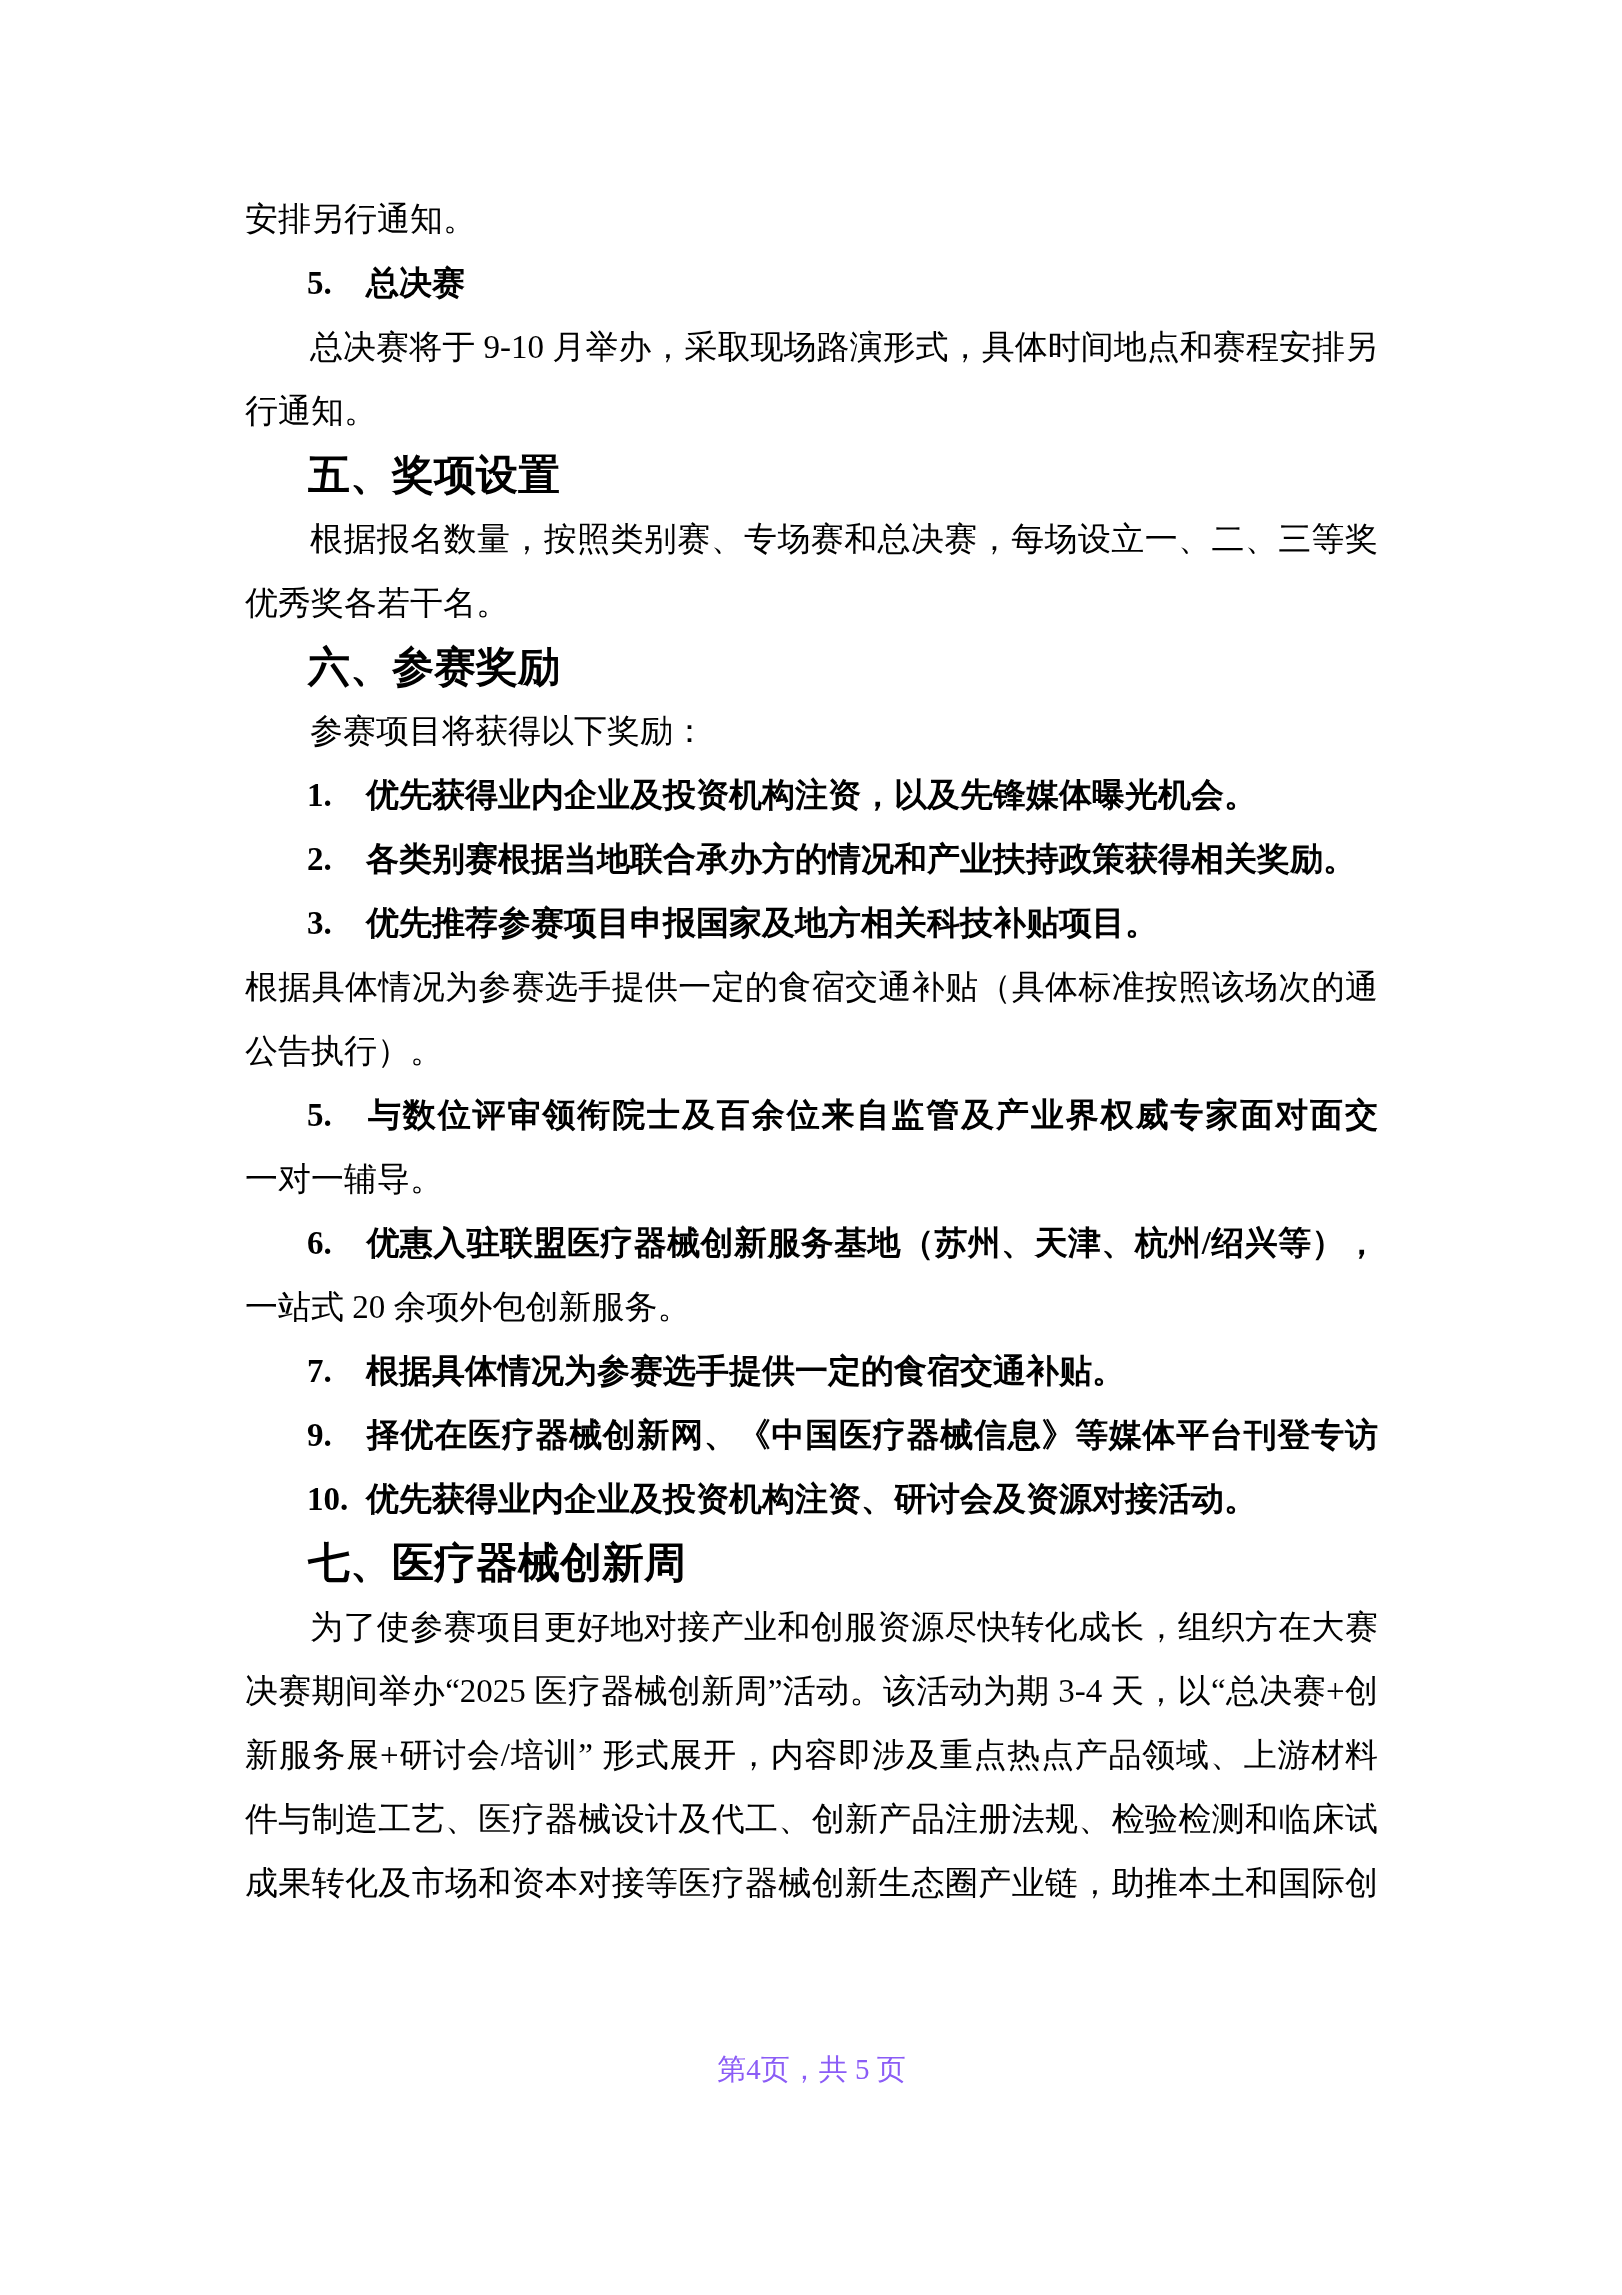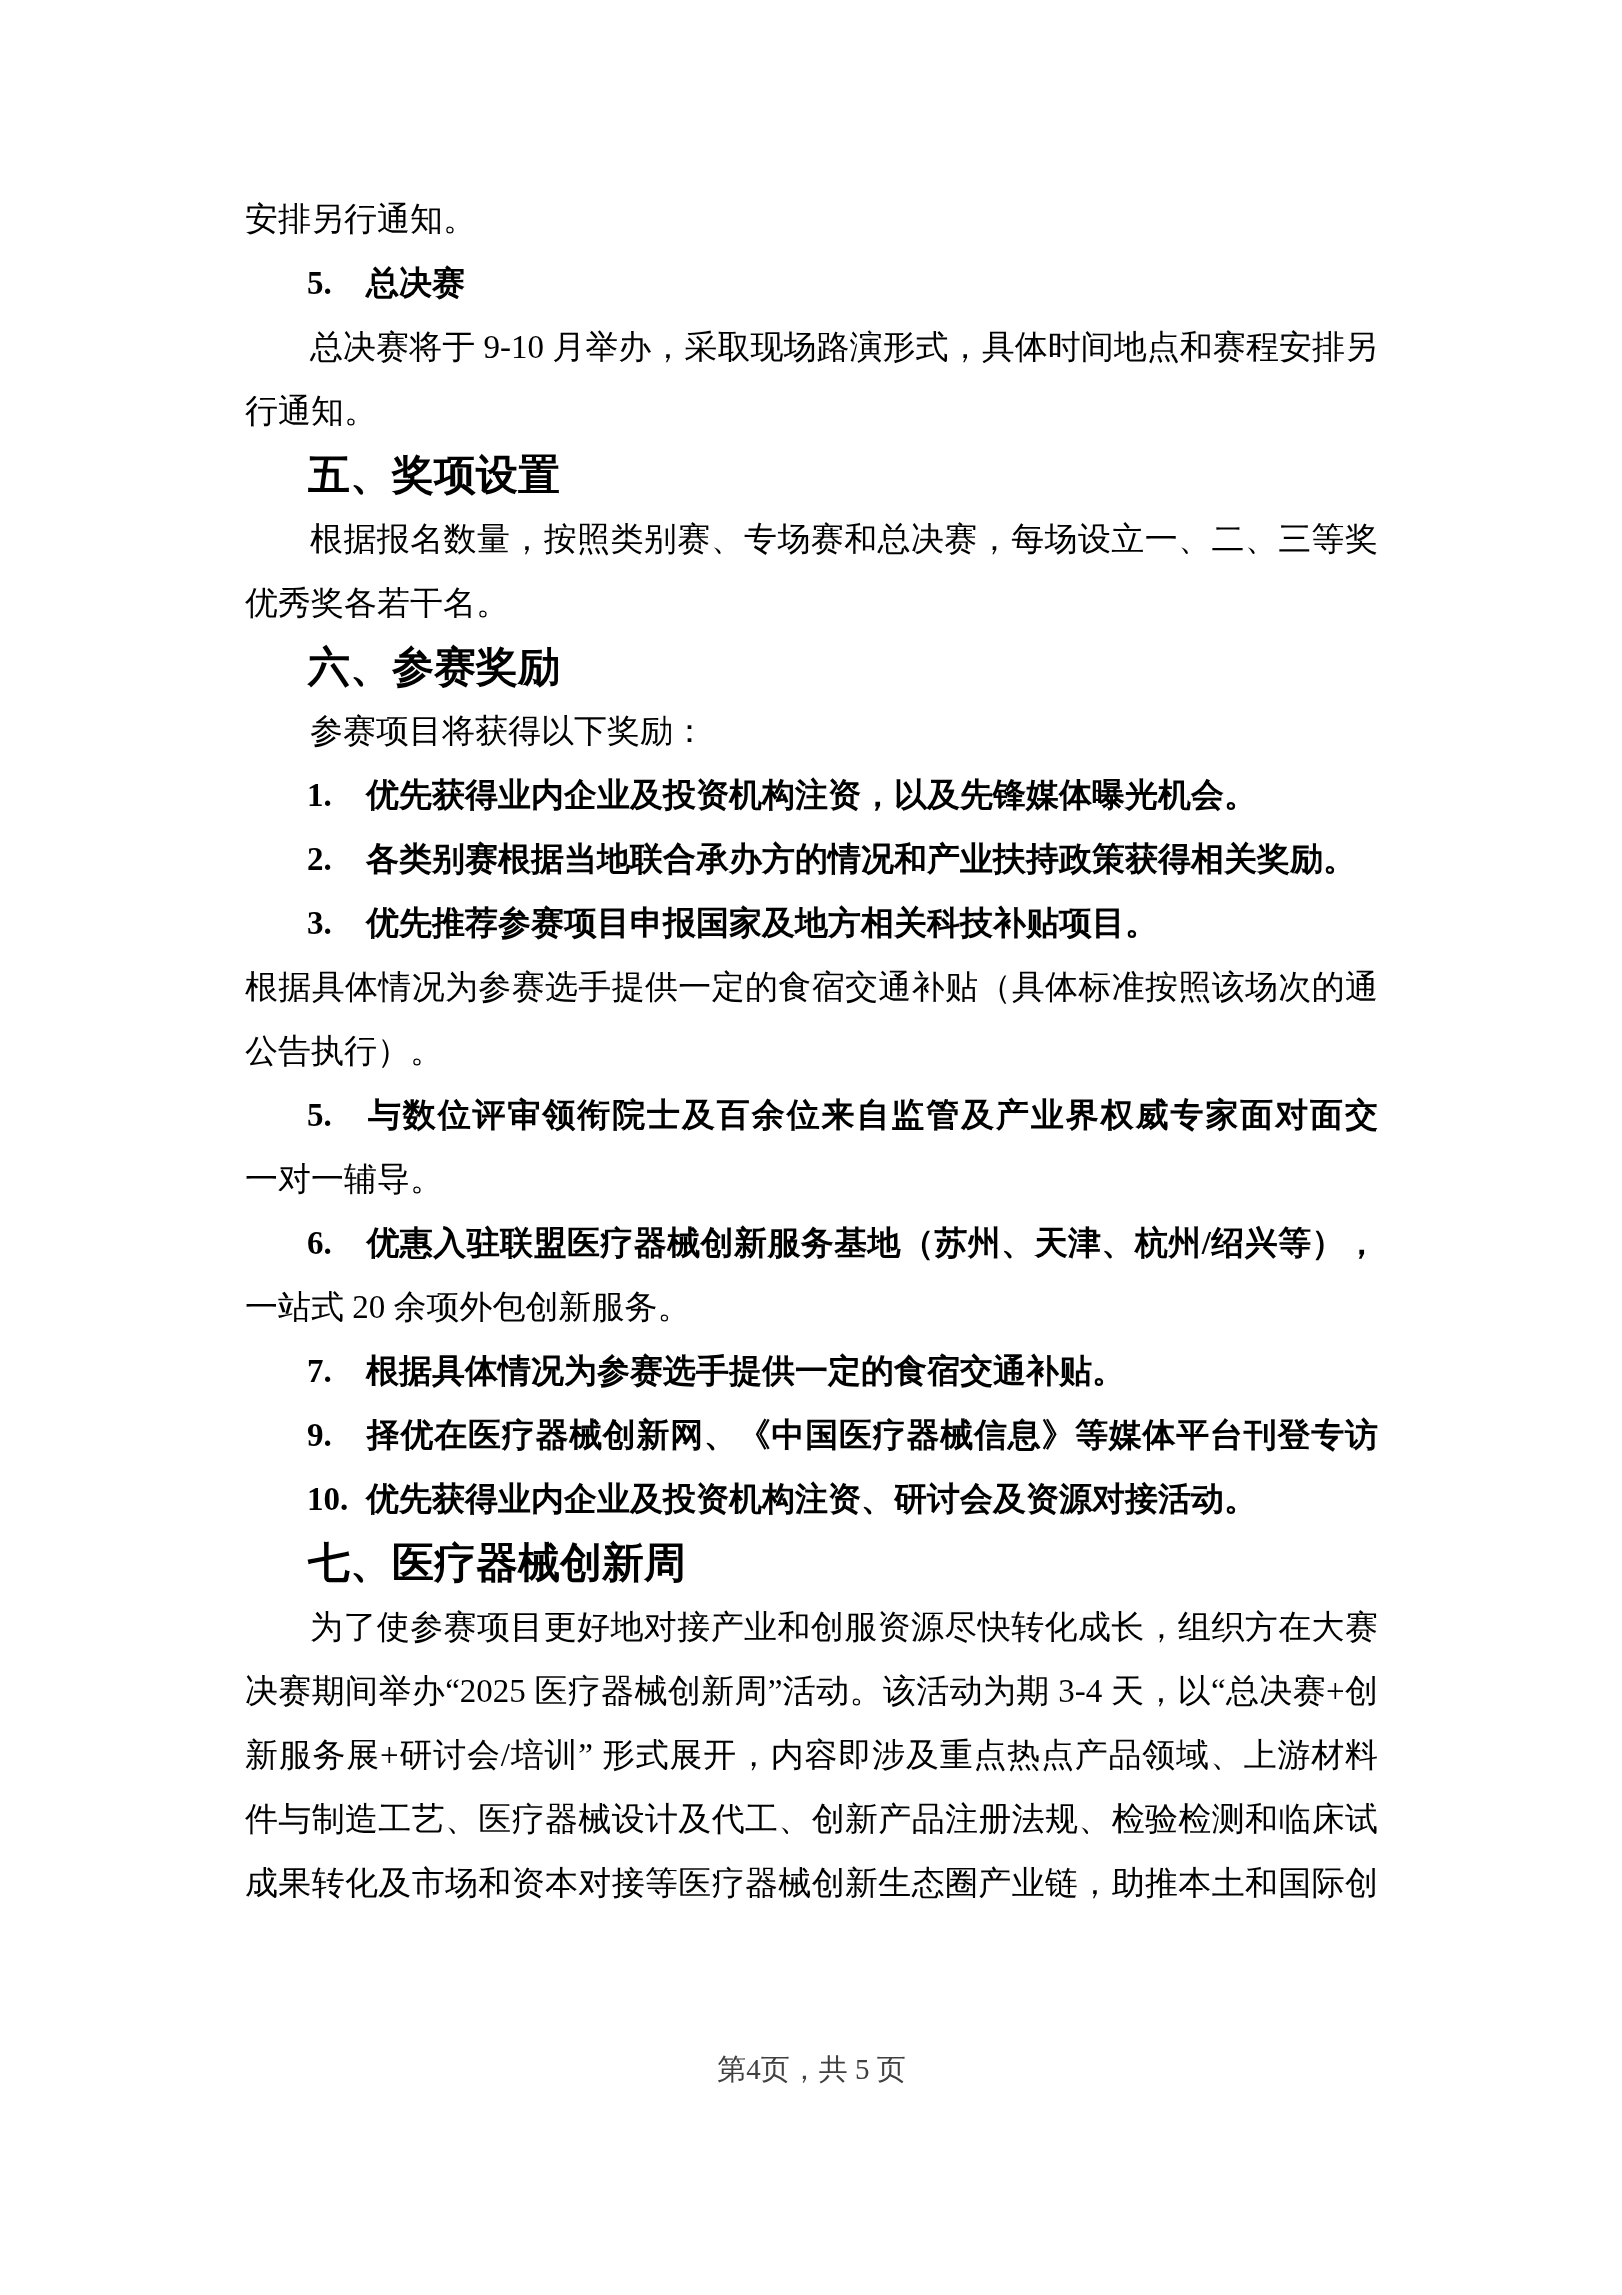--- a/index.html
+++ b/index.html
@@ -46,21 +46,21 @@
   .footer{
     position:absolute;
     left:0;
     right:0;
     top:2040px;
     height:59px;
     line-height:59px;
     text-align:center;
     font-size:29px;
     font-family:"Liberation Serif","DejaVu Serif",serif;
-    color:#404040;
+    color:#8b5cf6;
   }
 </style>
 </head>
 <body>
 
 <div class="page">
   <div class="content">
 
     <div class="line">安排另行通知。</div>
 

